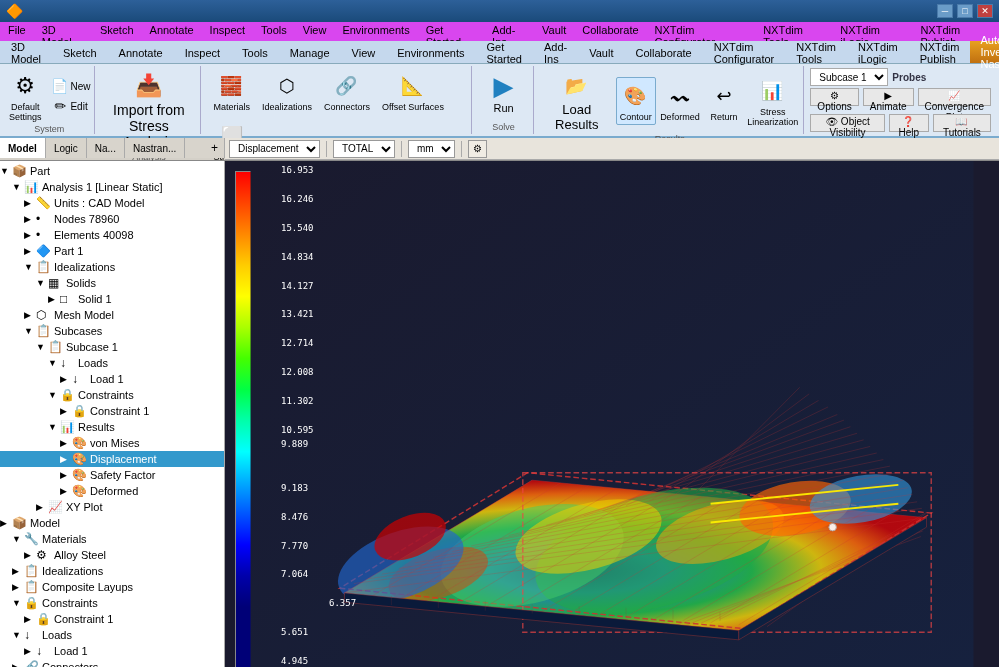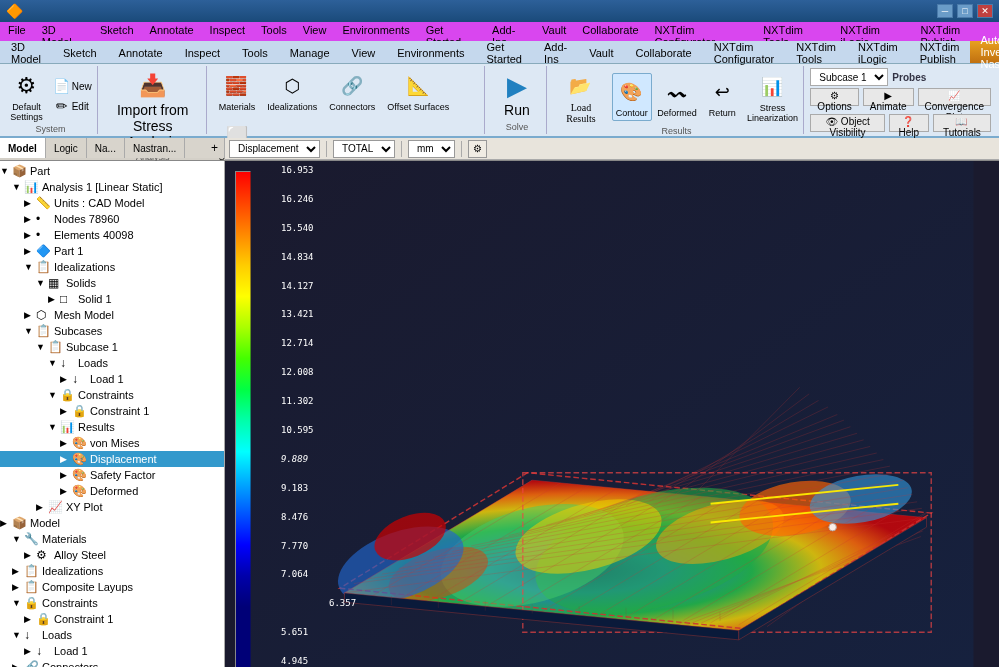--- a/index.html
+++ b/index.html
@@ -392,30 +392,30 @@
           <div class="ribbon-btn-icon" style="font-size:18px;">⬜</div>
           <span style="font-size:9px;">Structural<br>Members</span>
         </div>
       </div>
       <span class="ribbon-group-label">Prepare</span>
     </div>
 
     <div class="ribbon-group">
       <div class="ribbon-btn-large">
         <div class="ribbon-btn-icon" style="color:#2080c0;font-size:26px;">▶</div>
-        <span style="font-size:14px;">Run</span>
+        <span style="font-size:11px;">Run</span>
       </div>
       <span class="ribbon-group-label">Solve</span>
     </div>
 
     <div class="ribbon-group" style="min-width:220px;">
       <div class="ribbon-section-top">
         <div class="ribbon-btn-large">
           <div class="ribbon-btn-icon" style="font-size:18px;">📂</div>
-          <span style="font-size:10px;font-family:Liberation Serif, serif;">Load Results</span>
+          <span style="font-size:13px;">Load Results</span>
         </div>
         <div class="ribbon-btn-large" style="background:#d0e8ff;border:1px solid #7aabce;">
           <div class="ribbon-btn-icon" style="font-size:18px;">🎨</div>
           <span style="font-size:9px;">Contour</span>
         </div>
         <div class="ribbon-btn-large">
           <div class="ribbon-btn-icon" style="font-size:18px;">〰</div>
           <span style="font-size:9px;">Deformed</span>
         </div>
         <div class="ribbon-btn-large">
@@ -851,21 +851,21 @@
     <div class="legend-value" style="top: -6px;">16.953</div>
         <div class="legend-value" style="top: 22.8889px;">16.246</div>
         <div class="legend-value" style="top: 51.7778px;">15.540</div>
         <div class="legend-value" style="top: 80.6667px;">14.834</div>
         <div class="legend-value" style="top: 109.556px;">14.127</div>
         <div class="legend-value" style="top: 138.444px;">13.421</div>
         <div class="legend-value" style="top: 167.333px;">12.714</div>
         <div class="legend-value" style="top: 196.222px;">12.008</div>
         <div class="legend-value" style="top: 225.111px;">11.302</div>
         <div class="legend-value" style="top: 254px;">10.595</div>
-        <div class="legend-value" style="top: 283px; font-style: italic;">9.889</div>
+        <div class="legend-value" style="top: 268px;">9.889</div>
         <div class="legend-value" style="top: 311.778px;">9.183</div>
         <div class="legend-value" style="top: 340.667px;">8.476</div>
         <div class="legend-value" style="top: 369.556px;">7.770</div>
         <div class="legend-value" style="top: 398.444px;">7.064</div>
         <div class="legend-value" style="top: 427.333px; padding-left: 48px;">6.357</div>
         <div class="legend-value" style="top: 456.222px;">5.651</div>
         <div class="legend-value" style="top: 485.111px;">4.945</div>
       </div>
   </div>
 </div>

